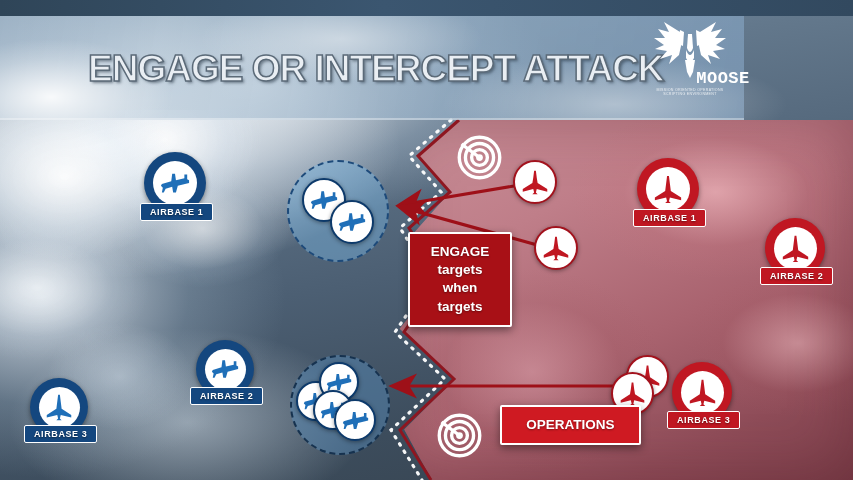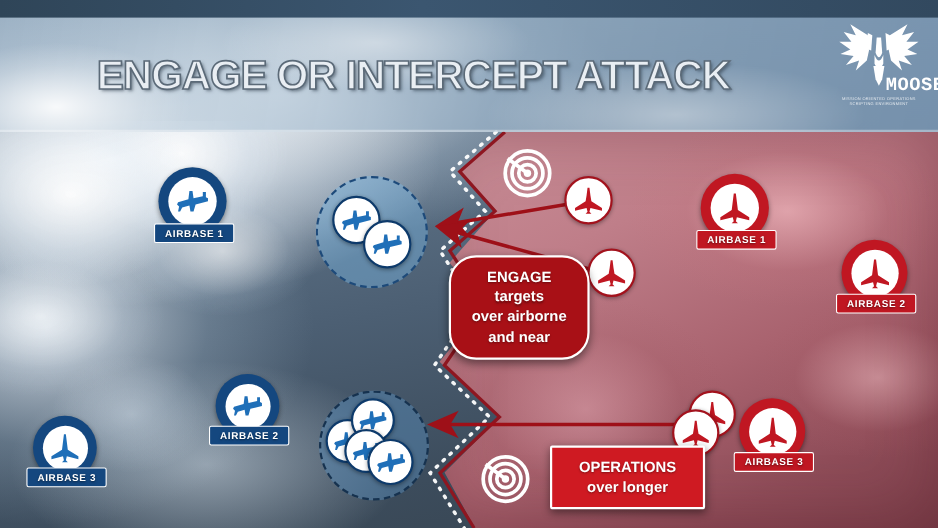--- a/index.html
+++ b/index.html
@@ -44,21 +44,21 @@
     );
     box-shadow:inset 0 0 60px rgba(90,30,40,0.35);
   }
   .red-zone-border {
     position:absolute; left:395px; top:120px; width:458px; height:360px;
     pointer-events:none;
   }
 
   
   .header {
-    position:absolute; left:0; top:0; width:853px; height:120px;
+    position:absolute; left:0; top:0; width:744px; height:120px;
     background:linear-gradient(100deg,
       rgba(170,190,208,0.72) 0%, rgba(186,204,219,0.68) 22%,
       rgba(160,184,205,0.66) 48%, rgba(140,168,194,0.7) 75%,
       rgba(128,158,188,0.74) 100%);
     border-bottom:2px solid rgba(255,255,255,0.35);
   }
   .header-topbar {
     position:absolute; left:0; top:0; width:853px; height:16px;
     background:linear-gradient(90deg, #2f4558 0%, #3b5670 45%, #32495f 100%);
   }
@@ -326,24 +326,22 @@
     <div class="disc disc-red" style="left:0;top:0;width:60px;height:60px;">
       <div class="disc-inner" style="width:43px;height:43px;">
         <svg width="29" height="29" viewBox="0 0 32 32">
           <path fill="#c01722" d="M15,2 L17,2 L18,10 L19,18 L30,25 L30,28 L18,25 L17,29 L19,31 L13,31 L15,29 L14,25 L2,28 L2,25 L13,18 L14,10 Z"></path>
         </svg>
       </div>
     </div>
     <div class="plate plate-red" style="left:-5px;top:49px;">AIRBASE 3</div>
   </div>
 
-  <div class="callout callout-engage" style="left:408px;top:232px;width:128px;border-radius:25px;">
+  <div class="callout callout-engage" style="left:408px;top:232px;width:104px;">
     <span>ENGAGE targets</span>
-    <span>over airborne</span>
-    <span>and near</span>
+    <span>when targets</span>
   </div>
 
   <div class="callout callout-intercept" style="left:500px;top:405px;width:141px;">
     <span>OPERATIONS</span>
-    <span>over longer</span>
   </div>
 
 </div>
 
 </body></html>

